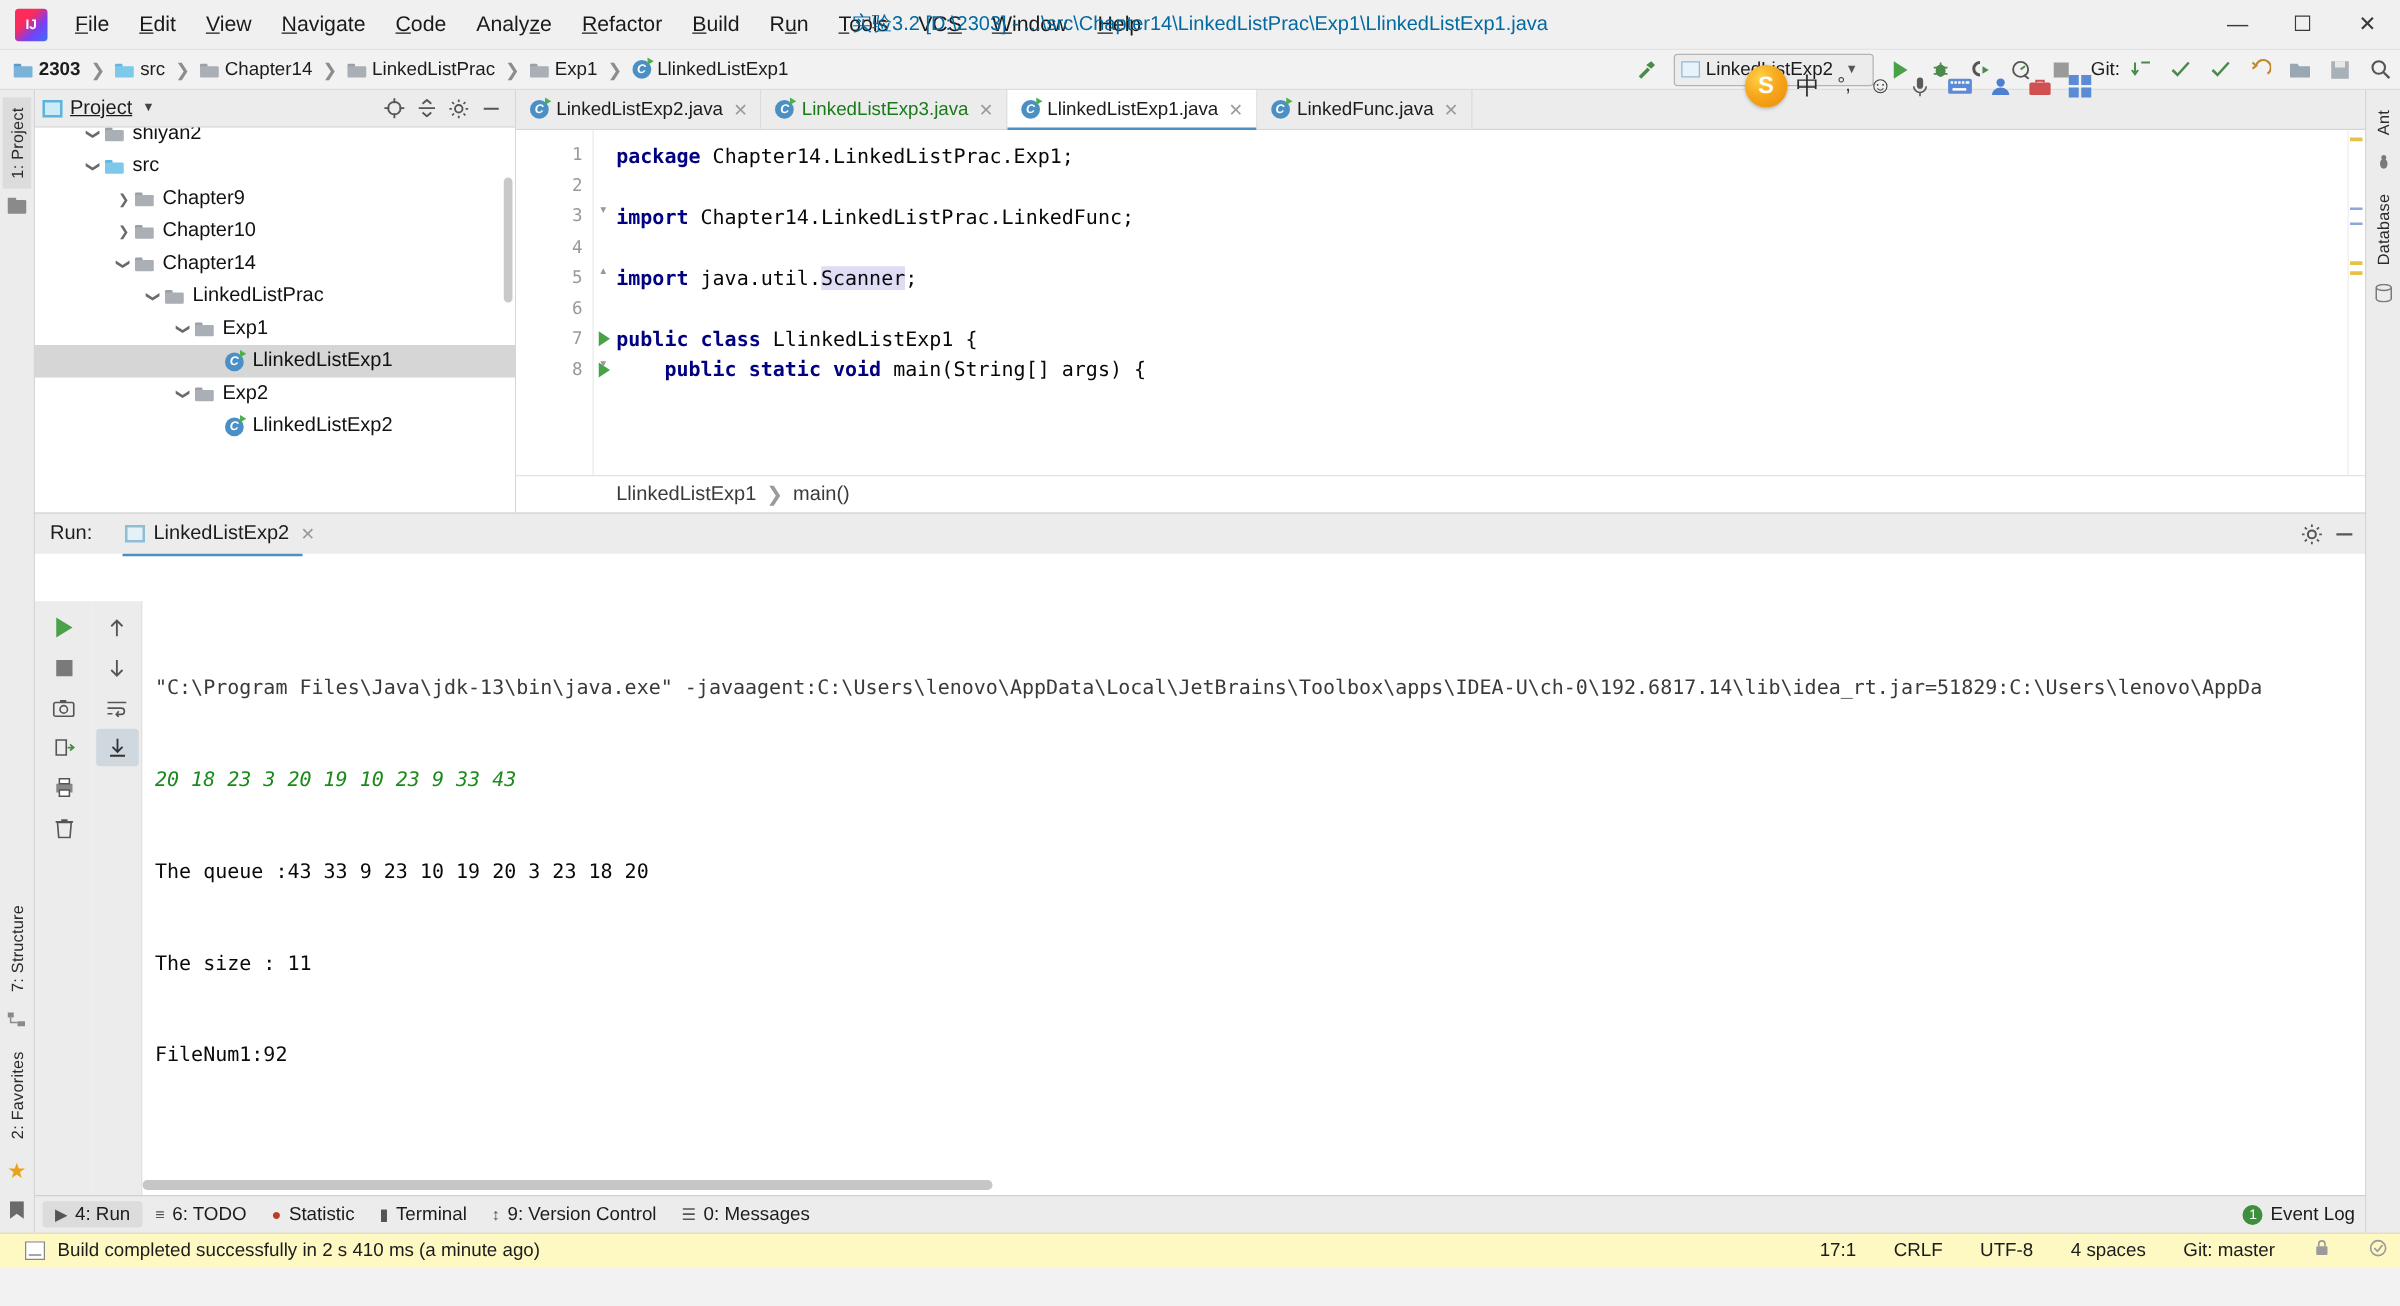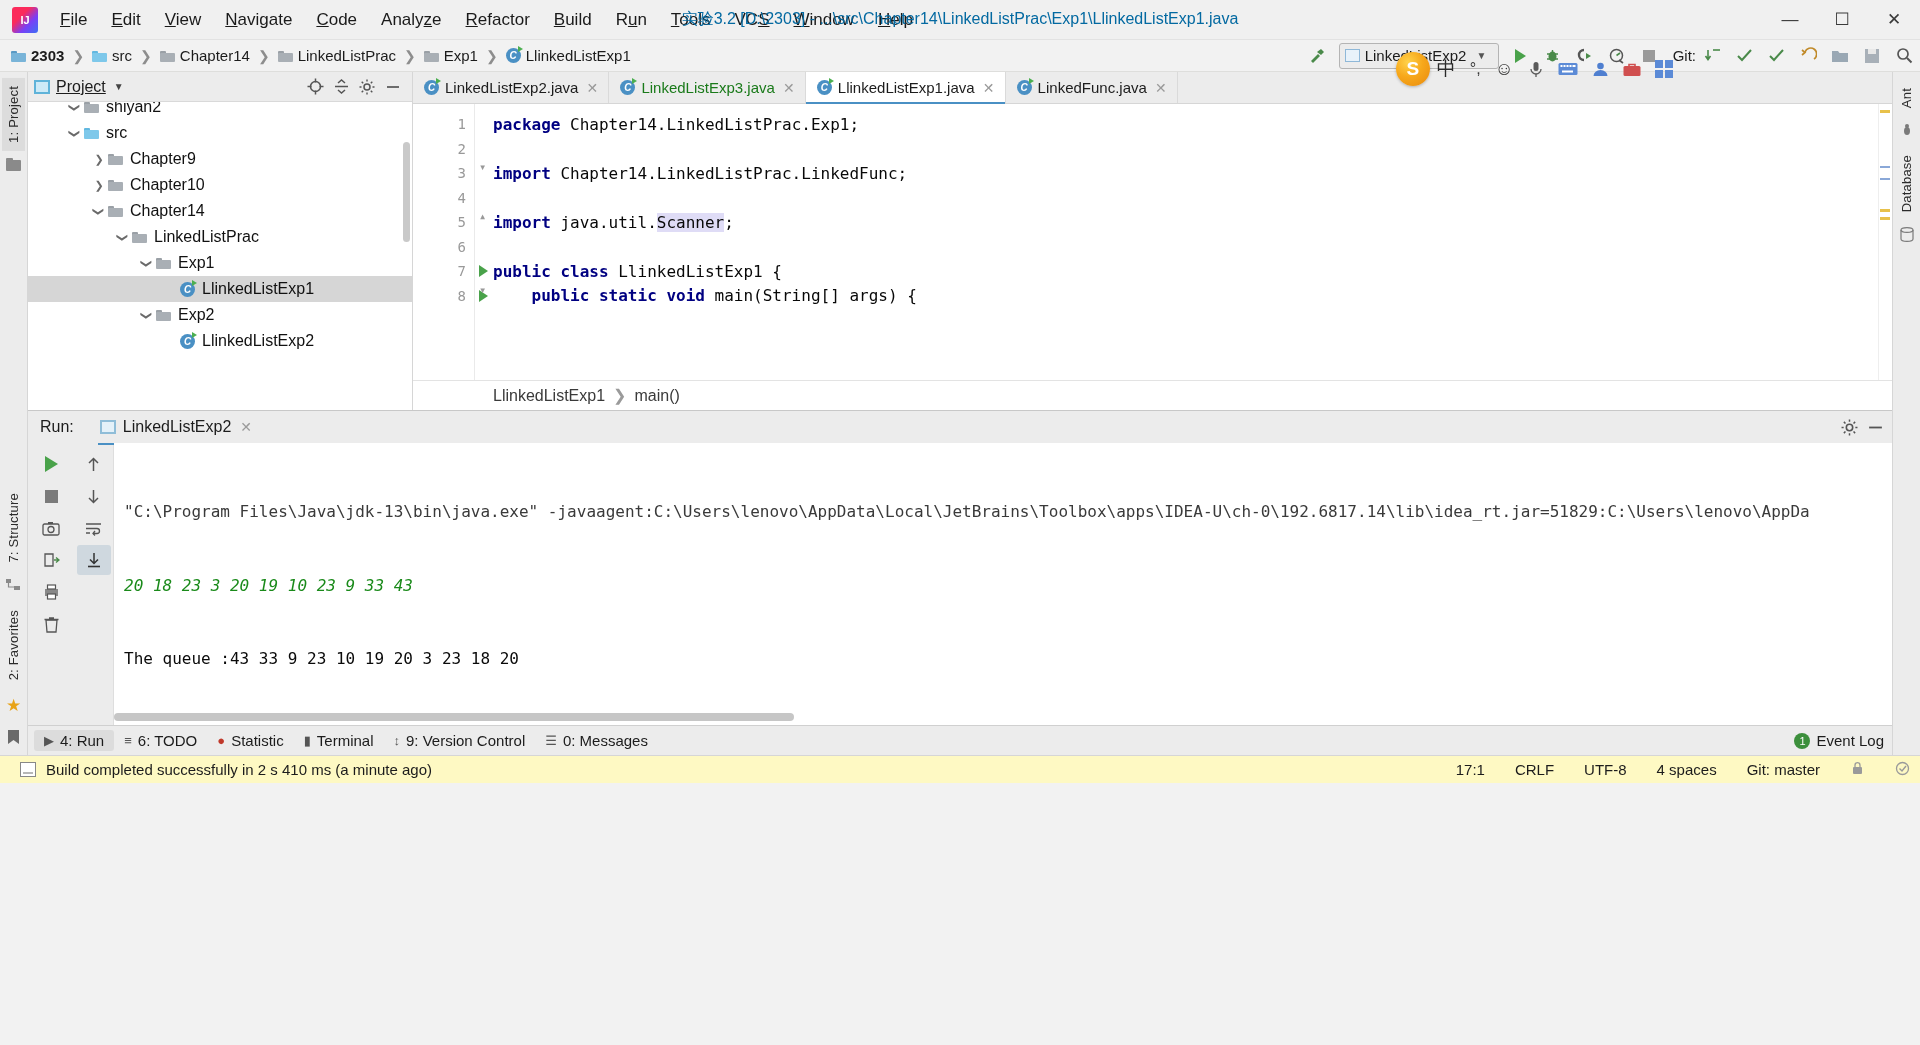--- a/index.html
+++ b/index.html
@@ -2,21 +2,21 @@
 <html><head>
 <meta charset="utf-8">
 <style>
   * { box-sizing: border-box; margin: 0; padding: 0; }
   html, body {
     width: 1920px; height: 1045px;
     font-family: "Liberation Sans", sans-serif;
     background: #f2f2f2; overflow: hidden;
     -webkit-font-smoothing: antialiased;
   }
-  .app { position: relative; width: 1920px; height: 783px; display: flex; flex-direction: column; }
+  .app { position: relative; width: 1920px; height: 1014px; display: flex; flex-direction: column; }
 
   
   .titlebar {
     height: 40px; background: #f0f0f0; display: flex; align-items: center;
     border-bottom: 1px solid #e2e2e2; flex: 0 0 40px; position: relative;
   }
   .app-logo {
     width: 26px; height: 26px; margin: 0 10px 0 12px; position: relative; flex: 0 0 26px;
     background: linear-gradient(135deg,#fb2b5b 0%,#fb2b5b 35%,#7a3ff5 65%,#3d6ff5 100%);
     border-radius: 3px;
@@ -191,21 +191,21 @@
   }
   .mk { position: absolute; right: 2px; width: 10px; height: 3px; }
 
   .breadcrumb-bar {
     height: 30px; flex: 0 0 30px; background: #fff; border-top: 1px solid #e3e3e3;
     display: flex; align-items: center; padding-left: 80px; font-size: 16px; color: #3a3a3a;
   }
   .breadcrumb-bar .sep { margin: 0 8px; color: #9a9a9a; }
 
   
-  .run-panel { flex: 1 1 auto; display: flex; flex-direction: column; background: #fff; border-top: 1px solid #c8c8c8; min-height: 0; }
+  .run-panel { flex: 1 1 auto; display: flex; flex-direction: column; background: #fff; border-top: 1px solid #c8c8c8; min-height: 0; gap: 38px; }
   .run-head { height: 32px; flex: 0 0 32px; display: flex; align-items: center; background: #ececec; padding-left: 12px; position: relative; }
   .run-head .rl { font-size: 16px; color: #1c1c1c; margin-right: 20px; }
   .run-tab { display: flex; align-items: center; font-size: 16px; color: #1c1c1c; padding: 3px 6px; position: relative; }
   .run-tab::after { content:""; position:absolute; left:4px; right:16px; bottom:-6px; height:2px; background:#4a90c4; }
   .run-tab .x { color: #9a9a9a; margin-left: 9px; font-size: 14px; }
   .cfg-ico { width: 16px; height: 14px; border: 2px solid #8fbdd8; background: #e4f1f9; margin-right: 7px; }
   .run-head-right { position: absolute; right: 4px; display: flex; align-items: center; }
 
   .run-body { flex: 1 1 auto; display: flex; min-height: 0; }
   .run-gutter {

